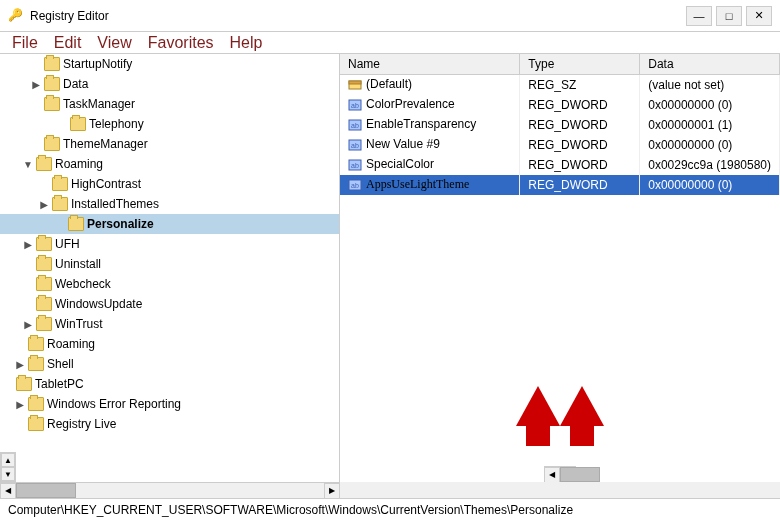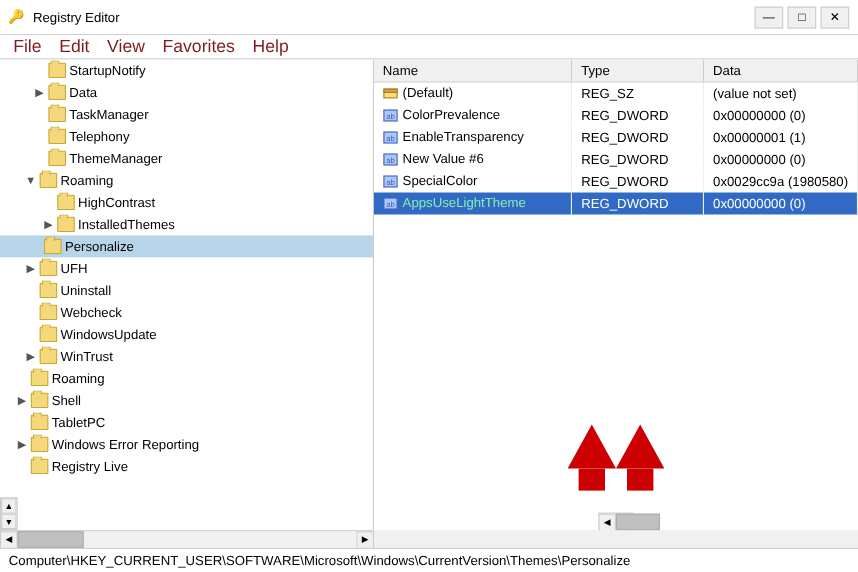--- a/index.html
+++ b/index.html
@@ -319,21 +319,21 @@
         <div class="tree-item" style="padding-left: 28px;">
           <span class="tree-expander">▶</span>
           <span class="tree-folder-icon"></span>
           <span class="tree-label">Data</span>
         </div>
         <div class="tree-item" style="padding-left: 28px;">
           <span class="tree-expander"> </span>
           <span class="tree-folder-icon"></span>
           <span class="tree-label">TaskManager</span>
         </div>
-        <div class="tree-item" style="padding-left: 28px;">
+        <div class="tree-item" style="padding-left: 28px; margin-left: 26px;">
           <span class="tree-expander"> </span>
           <span class="tree-folder-icon"></span>
           <span class="tree-label">Telephony</span>
         </div>
         <div class="tree-item" style="padding-left: 28px;">
           <span class="tree-expander"> </span>
           <span class="tree-folder-icon"></span>
           <span class="tree-label">ThemeManager</span>
         </div>
         <div class="tree-item" style="padding-left: 20px;">
@@ -344,21 +344,21 @@
         <div class="tree-item" style="padding-left: 36px;">
           <span class="tree-expander"> </span>
           <span class="tree-folder-icon"></span>
           <span class="tree-label">HighContrast</span>
         </div>
         <div class="tree-item" style="padding-left: 36px;">
           <span class="tree-expander">▶</span>
           <span class="tree-folder-icon"></span>
           <span class="tree-label">InstalledThemes</span>
         </div>
-        <div class="tree-item selected" style="padding-left: 24px;">
+        <div class="tree-item selected" style="padding-left: 52px; font-weight: bold;">
           <span class="tree-expander"> </span>
           <span class="tree-folder-icon"></span>
           <span class="tree-label">Personalize</span>
         </div>
         <div class="tree-item" style="padding-left: 20px;">
           <span class="tree-expander">▶</span>
           <span class="tree-folder-icon"></span>
           <span class="tree-label">UFH</span>
         </div>
         <div class="tree-item" style="padding-left: 20px;">
@@ -384,21 +384,21 @@
         <div class="tree-item" style="padding-left: 12px;">
           <span class="tree-expander"> </span>
           <span class="tree-folder-icon"></span>
           <span class="tree-label">Roaming</span>
         </div>
         <div class="tree-item" style="padding-left: 12px;">
           <span class="tree-expander">▶</span>
           <span class="tree-folder-icon"></span>
           <span class="tree-label">Shell</span>
         </div>
-        <div class="tree-item" style="padding-left: 12px; align-items: center;">
+        <div class="tree-item" style=" align-items: center;">
           <span class="tree-expander"> </span>
           <span class="tree-folder-icon"></span>
           <span class="tree-label">TabletPC</span>
         </div>
         <div class="tree-item" style="padding-left: 12px;">
           <span class="tree-expander">▶</span>
           <span class="tree-folder-icon"></span>
           <span class="tree-label">Windows Error Reporting</span>
         </div>
         <div class="tree-item" style="padding-left: 12px;">
@@ -449,37 +449,37 @@
                     <rect x="1" y="2" width="12" height="10" fill="#aac8ff" stroke="#4060b0" stroke-width="1"></rect>
                     <text x="7" y="10" text-anchor="middle" font-size="7" fill="#4060b0">ab</text>
                   </svg></span><span>EnableTransparency</span></td>
               <td>REG_DWORD</td>
               <td>0x00000001 (1)</td>
             </tr>
             <tr>
               <td><span style="display: inline-block; width: 14px; height: 14px; margin-right: 4px; vertical-align: middle;"><svg width="14" height="14" viewBox="0 0 14 14">
                     <rect x="1" y="2" width="12" height="10" fill="#aac8ff" stroke="#4060b0" stroke-width="1"></rect>
                     <text x="7" y="10" text-anchor="middle" font-size="7" fill="#4060b0">ab</text>
-                  </svg></span><span>New Value #6</span></td>
+                  </svg></span><span>New Value #9</span></td>
               <td>REG_DWORD</td>
               <td>0x00000000 (0)</td>
             </tr>
             <tr>
               <td><span style="display: inline-block; width: 14px; height: 14px; margin-right: 4px; vertical-align: middle;"><svg width="14" height="14" viewBox="0 0 14 14">
                     <rect x="1" y="2" width="12" height="10" fill="#aac8ff" stroke="#4060b0" stroke-width="1"></rect>
                     <text x="7" y="10" text-anchor="middle" font-size="7" fill="#4060b0">ab</text>
                   </svg></span><span>SpecialColor</span></td>
               <td>REG_DWORD</td>
               <td>0x0029cc9a (1980580)</td>
             </tr>
             <tr class="selected">
               <td><span style="display: inline-block; width: 14px; height: 14px; margin-right: 4px; vertical-align: middle;"><svg width="14" height="14" viewBox="0 0 14 14">
                     <rect x="1" y="2" width="12" height="10" fill="#aac8ff" stroke="#4060b0" stroke-width="1"></rect>
                     <text x="7" y="10" text-anchor="middle" font-size="7" fill="#4060b0">ab</text>
-                  </svg></span><span style="color: #86efac;">AppsUseLightTheme</span></td>
+                  </svg></span><span style="color: #000000; font-family: Liberation Serif, serif;">AppsUseLightTheme</span></td>
               <td>REG_DWORD</td>
               <td>0x00000000 (0)</td>
             </tr>
           </tbody>
       </table>
     </div>
 
     <div class="arrow-area">
       <div style="display:flex;flex-direction:column;align-items:center;">
         <div style="width:0;height:0;border-left:22px solid transparent;border-right:22px solid transparent;border-bottom:40px solid #cc0000;"></div>

